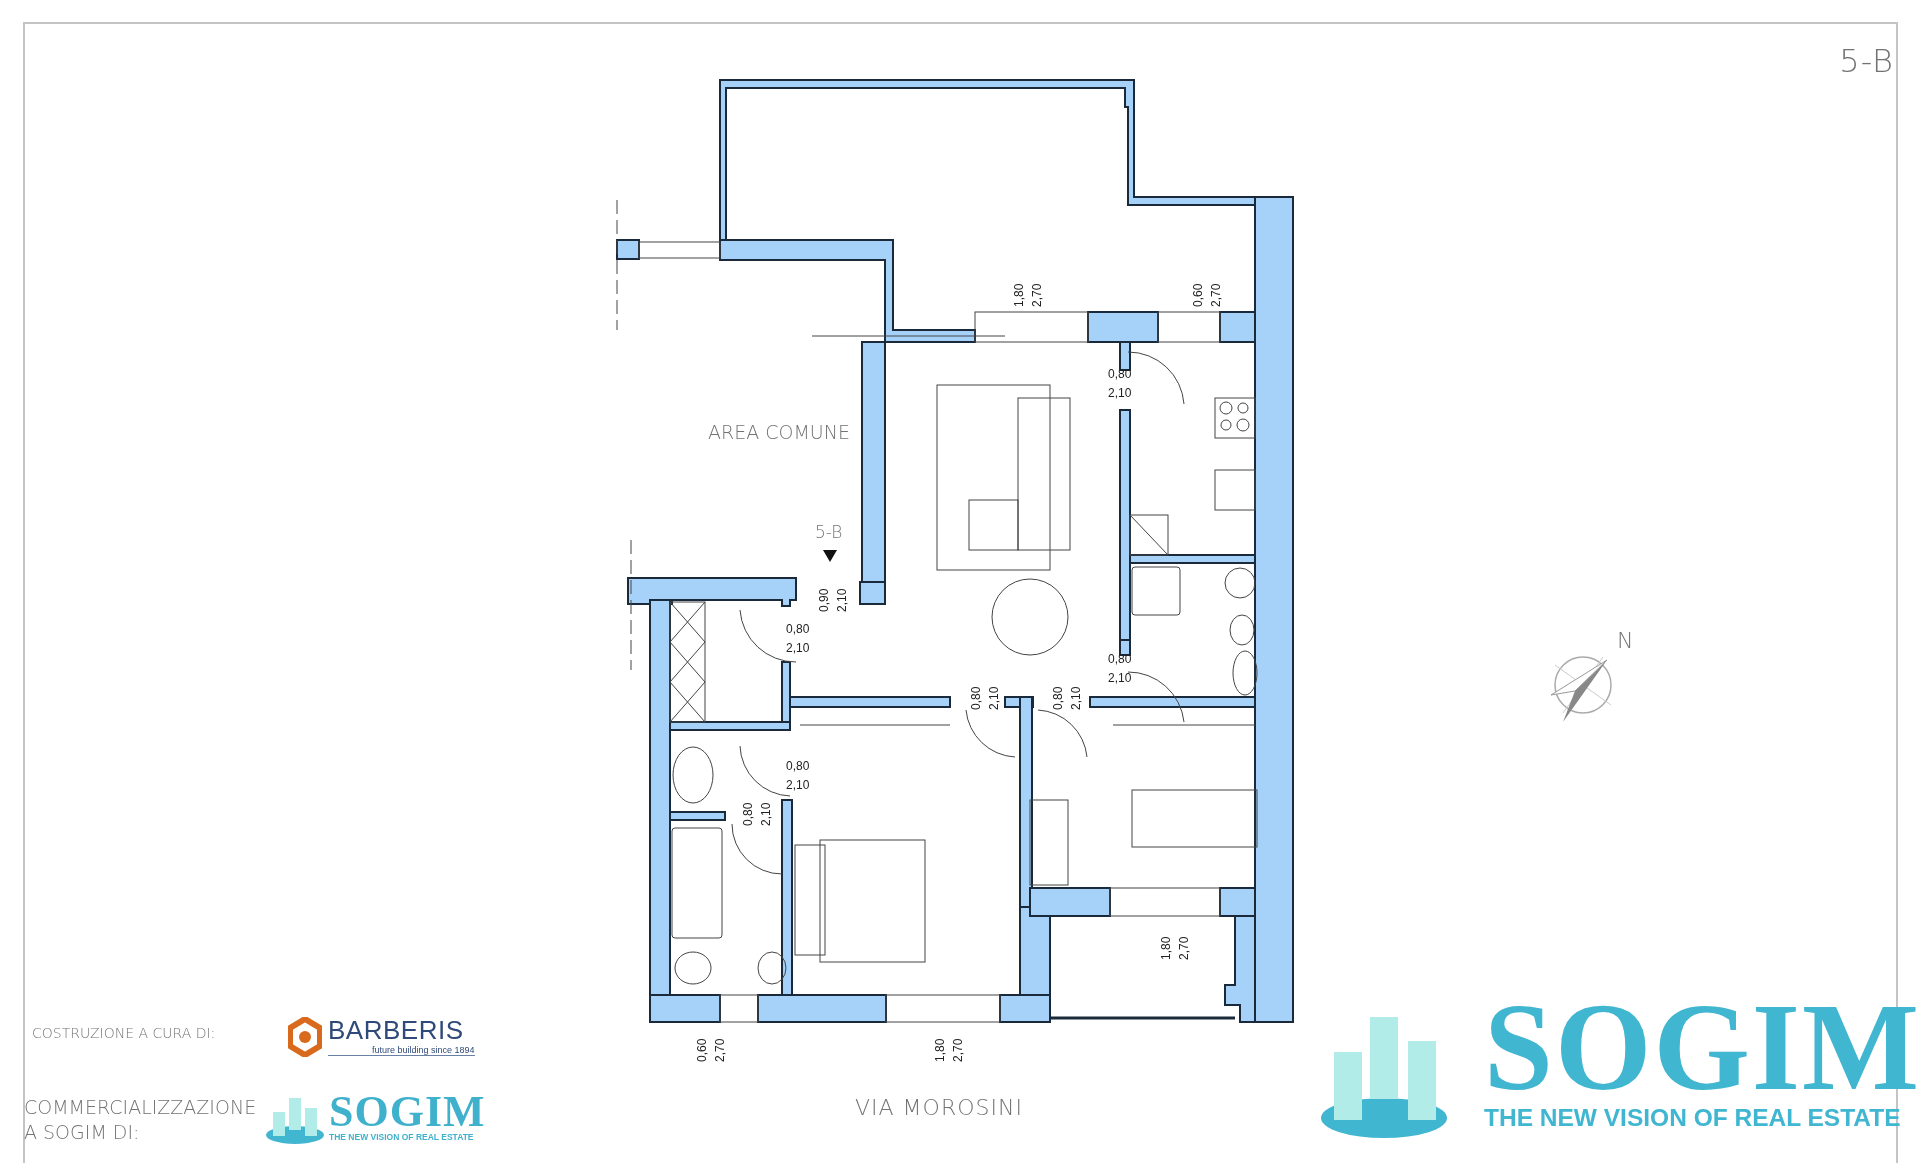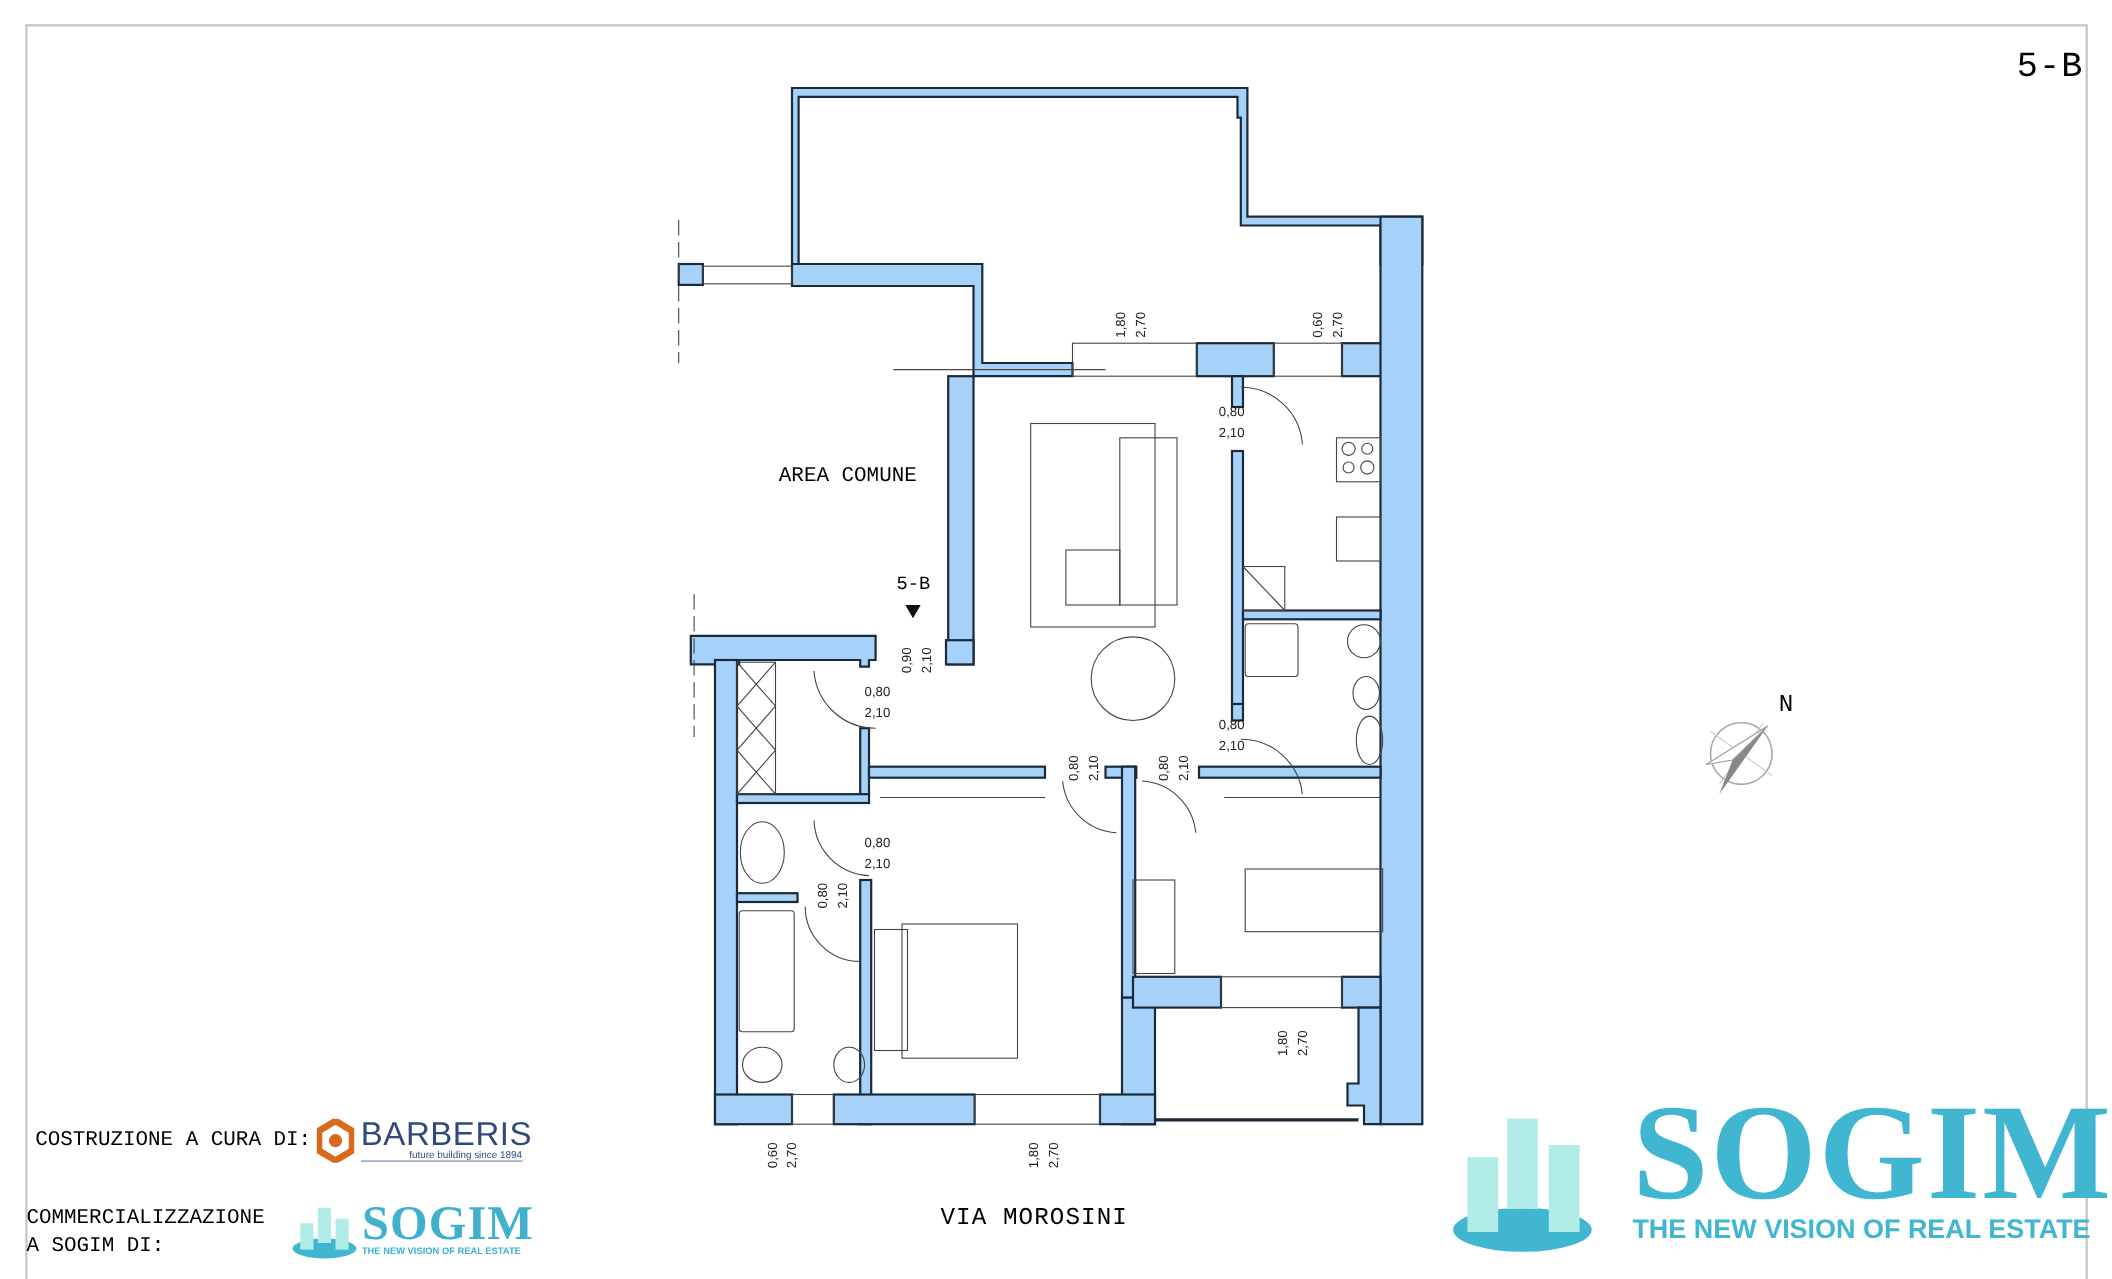--- a/index.html
+++ b/index.html
@@ -1,24 +1,24 @@
 <!DOCTYPE html>
 <html><head>
 <meta charset="utf-8">
 <style>
   html,body{margin:0;padding:0;background:#ffffff;}
   body{width:1920px;height:1163px;position:relative;overflow:hidden;font-family:"DejaVu Sans","Liberation Sans",sans-serif;color:#222;}
   .frame{position:absolute;left:23px;top:22px;width:1875px;height:1160px;border:2px solid #c4c4c4;box-sizing:border-box;}
   .unit-code{position:absolute;right:26px;top:42px;font-size:32px;color:#222;font-weight:300;letter-spacing:1px;}
   .plan{position:absolute;left:0;top:0;width:1920px;height:1163px;}
-  .txt{position:absolute;font-weight:300;color:#000000;font-family:Liberation Mono, monospace;}
-  .lbl-costr{left:32px;top:1025px;font-size:19px;}
+  .txt{position:absolute;font-weight:300;color:#737373;}
+  .lbl-costr{left:32px;top:1025px;font-size:14px;}
   .lbl-comm{left:24px;top:1095px;font-size:19px;line-height:25px;}
   .barberis{position:absolute;left:288px;top:1015px;width:200px;height:44px;}
-  .barberis-name{position:absolute;left:40px;top:0;font-size:30px;color:#2f4a7a;font-family:"Liberation Sans",sans-serif;letter-spacing:0.5px;}
+  .barberis-name{position:absolute;left:40px;top:0;font-size:26px;color:#2f4a7a;font-family:"Liberation Sans",sans-serif;letter-spacing:0.5px;}
   .barberis-tag{position:absolute;left:40px;top:30px;font-size:9px;color:#2f4a7a;font-family:"Liberation Sans",sans-serif;border-bottom:1px solid #6a7fa4;white-space:nowrap;padding-left:44px;}
   .sogim-small{position:absolute;left:265px;top:1090px;width:220px;height:56px;}
   .sogim-small-name{position:absolute;left:64px;top:-4px;font-family:"Liberation Serif",serif;font-weight:bold;font-size:44px;color:#3fb1cc;letter-spacing:1px;}
   .sogim-small-tag{position:absolute;left:64px;top:42px;font-family:"Liberation Sans",sans-serif;font-weight:bold;font-size:8.5px;color:#3fb1cc;white-space:nowrap;}
   .street{position:absolute;left:855px;top:1095px;font-size:22px;font-weight:300;letter-spacing:1px;}
   .sogim-big{position:absolute;left:1320px;top:1000px;width:570px;height:140px;}
   .sogim-big-name{position:absolute;left:164px;top:-14px;font-family:"Liberation Serif",serif;font-weight:bold;font-size:124px;color:#40b6d1;letter-spacing:2px;line-height:1;}
   .sogim-big-tag{position:absolute;left:164px;top:104px;font-family:"Liberation Sans",sans-serif;font-weight:bold;font-size:24.5px;color:#40b6d1;white-space:nowrap;}
   .area-comune{position:absolute;left:708px;top:421px;font-size:19px;}
   .entry-code{position:absolute;left:815px;top:522px;font-size:17px;}

